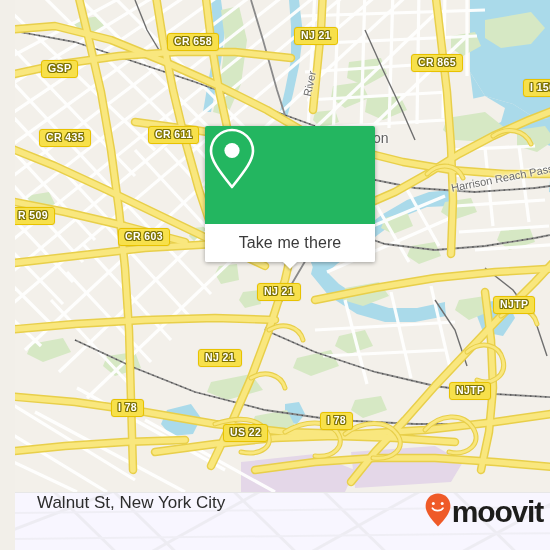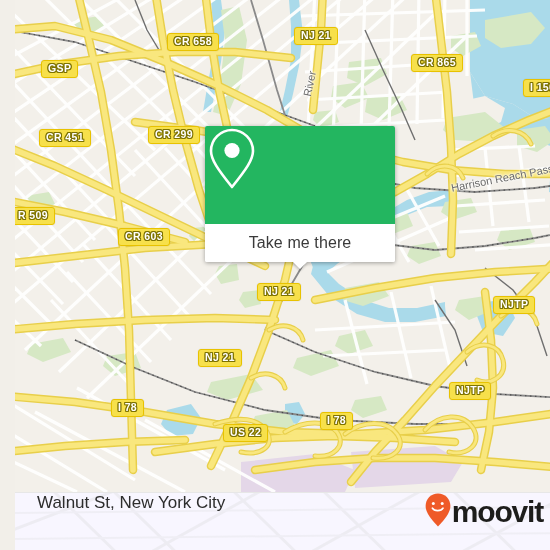--- a/index.html
+++ b/index.html
@@ -40,21 +40,21 @@
     position:absolute;
     color:#6b6b6b;
     font-size:11px;
     white-space:nowrap;
     text-shadow:0 0 3px #fff,0 0 3px #fff,0 0 2px #fff;
   }
   .maptext.place{font-size:14px;color:#5d5d5d;}
 
   
   #card{
-    position:absolute;left:190px;top:126px;width:190px;
+    position:absolute;left:190px;top:126px;width:170px;
     border-radius:2px;
     box-shadow:0 1px 4px rgba(0,0,0,.35);
     overflow:visible;
     background:#fff;
   }
   #card-top{
     background:#23b660;
     height:98px;
     display:flex;align-items:center;justify-content:center;
     border-radius:2px 2px 0 0;
@@ -358,22 +358,22 @@
         </g>
       </g>
     </svg>
 
     <div>
       <div class="shield" style="left:152px;top:33px">CR 658</div>
       <div class="shield" style="left:279px;top:27px">NJ 21</div>
       <div class="shield" style="left:396px;top:54px">CR 865</div>
       <div class="shield" style="left:508px;top:79px">I 150</div>
       <div class="shield" style="left:26px;top:60px">GSP</div>
-      <div class="shield" style="left:24px;top:129px">CR 451</div>
-      <div class="shield" style="left:133px;top:126px">CR 299</div>
+      <div class="shield" style="left:24px;top:129px">CR 435</div>
+      <div class="shield" style="left:133px;top:126px">CR 611</div>
       <div class="shield" style="left:-4px;top:207px">R 509</div>
       <div class="shield" style="left:103px;top:228px">CR 603</div>
       <div class="shield" style="left:242px;top:283px">NJ 21</div>
       <div class="shield" style="left:478px;top:296px">NJTP</div>
       <div class="shield" style="left:183px;top:349px">NJ 21</div>
       <div class="shield" style="left:434px;top:382px">NJTP</div>
       <div class="shield" style="left:96px;top:399px">I 78</div>
       <div class="shield" style="left:305px;top:412px">I 78</div>
       <div class="shield" style="left:208px;top:424px">US 22</div>
     </div>

